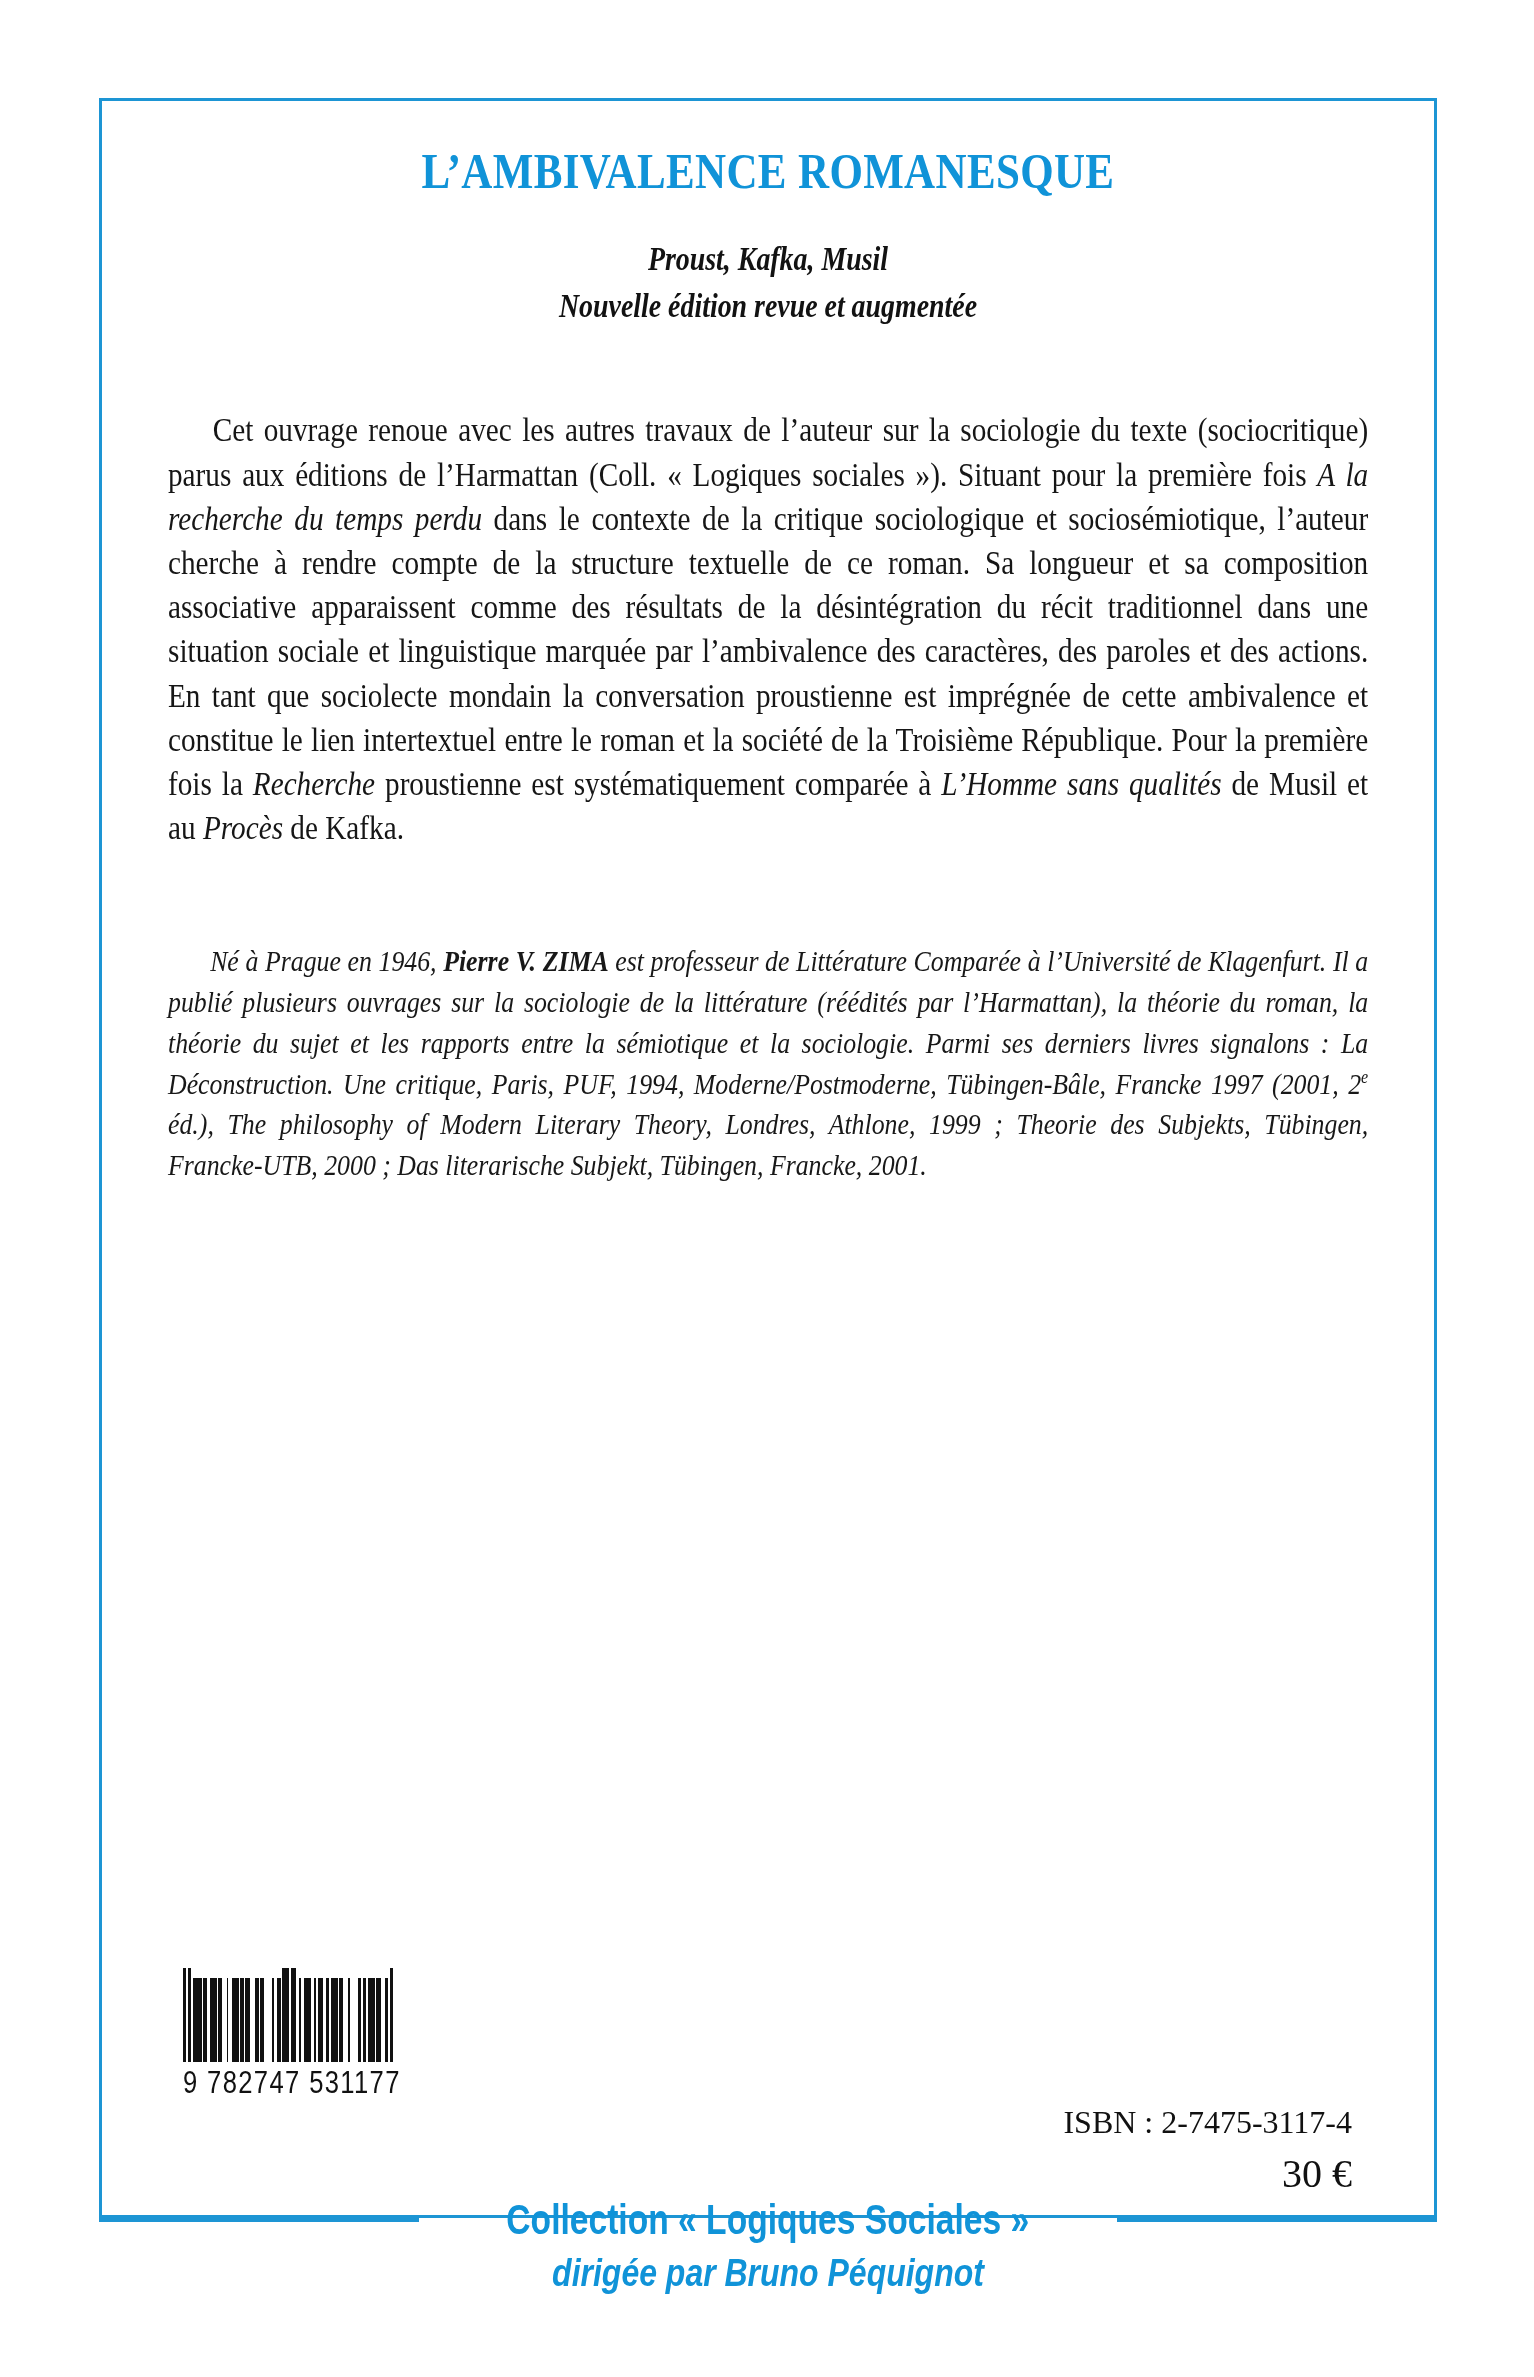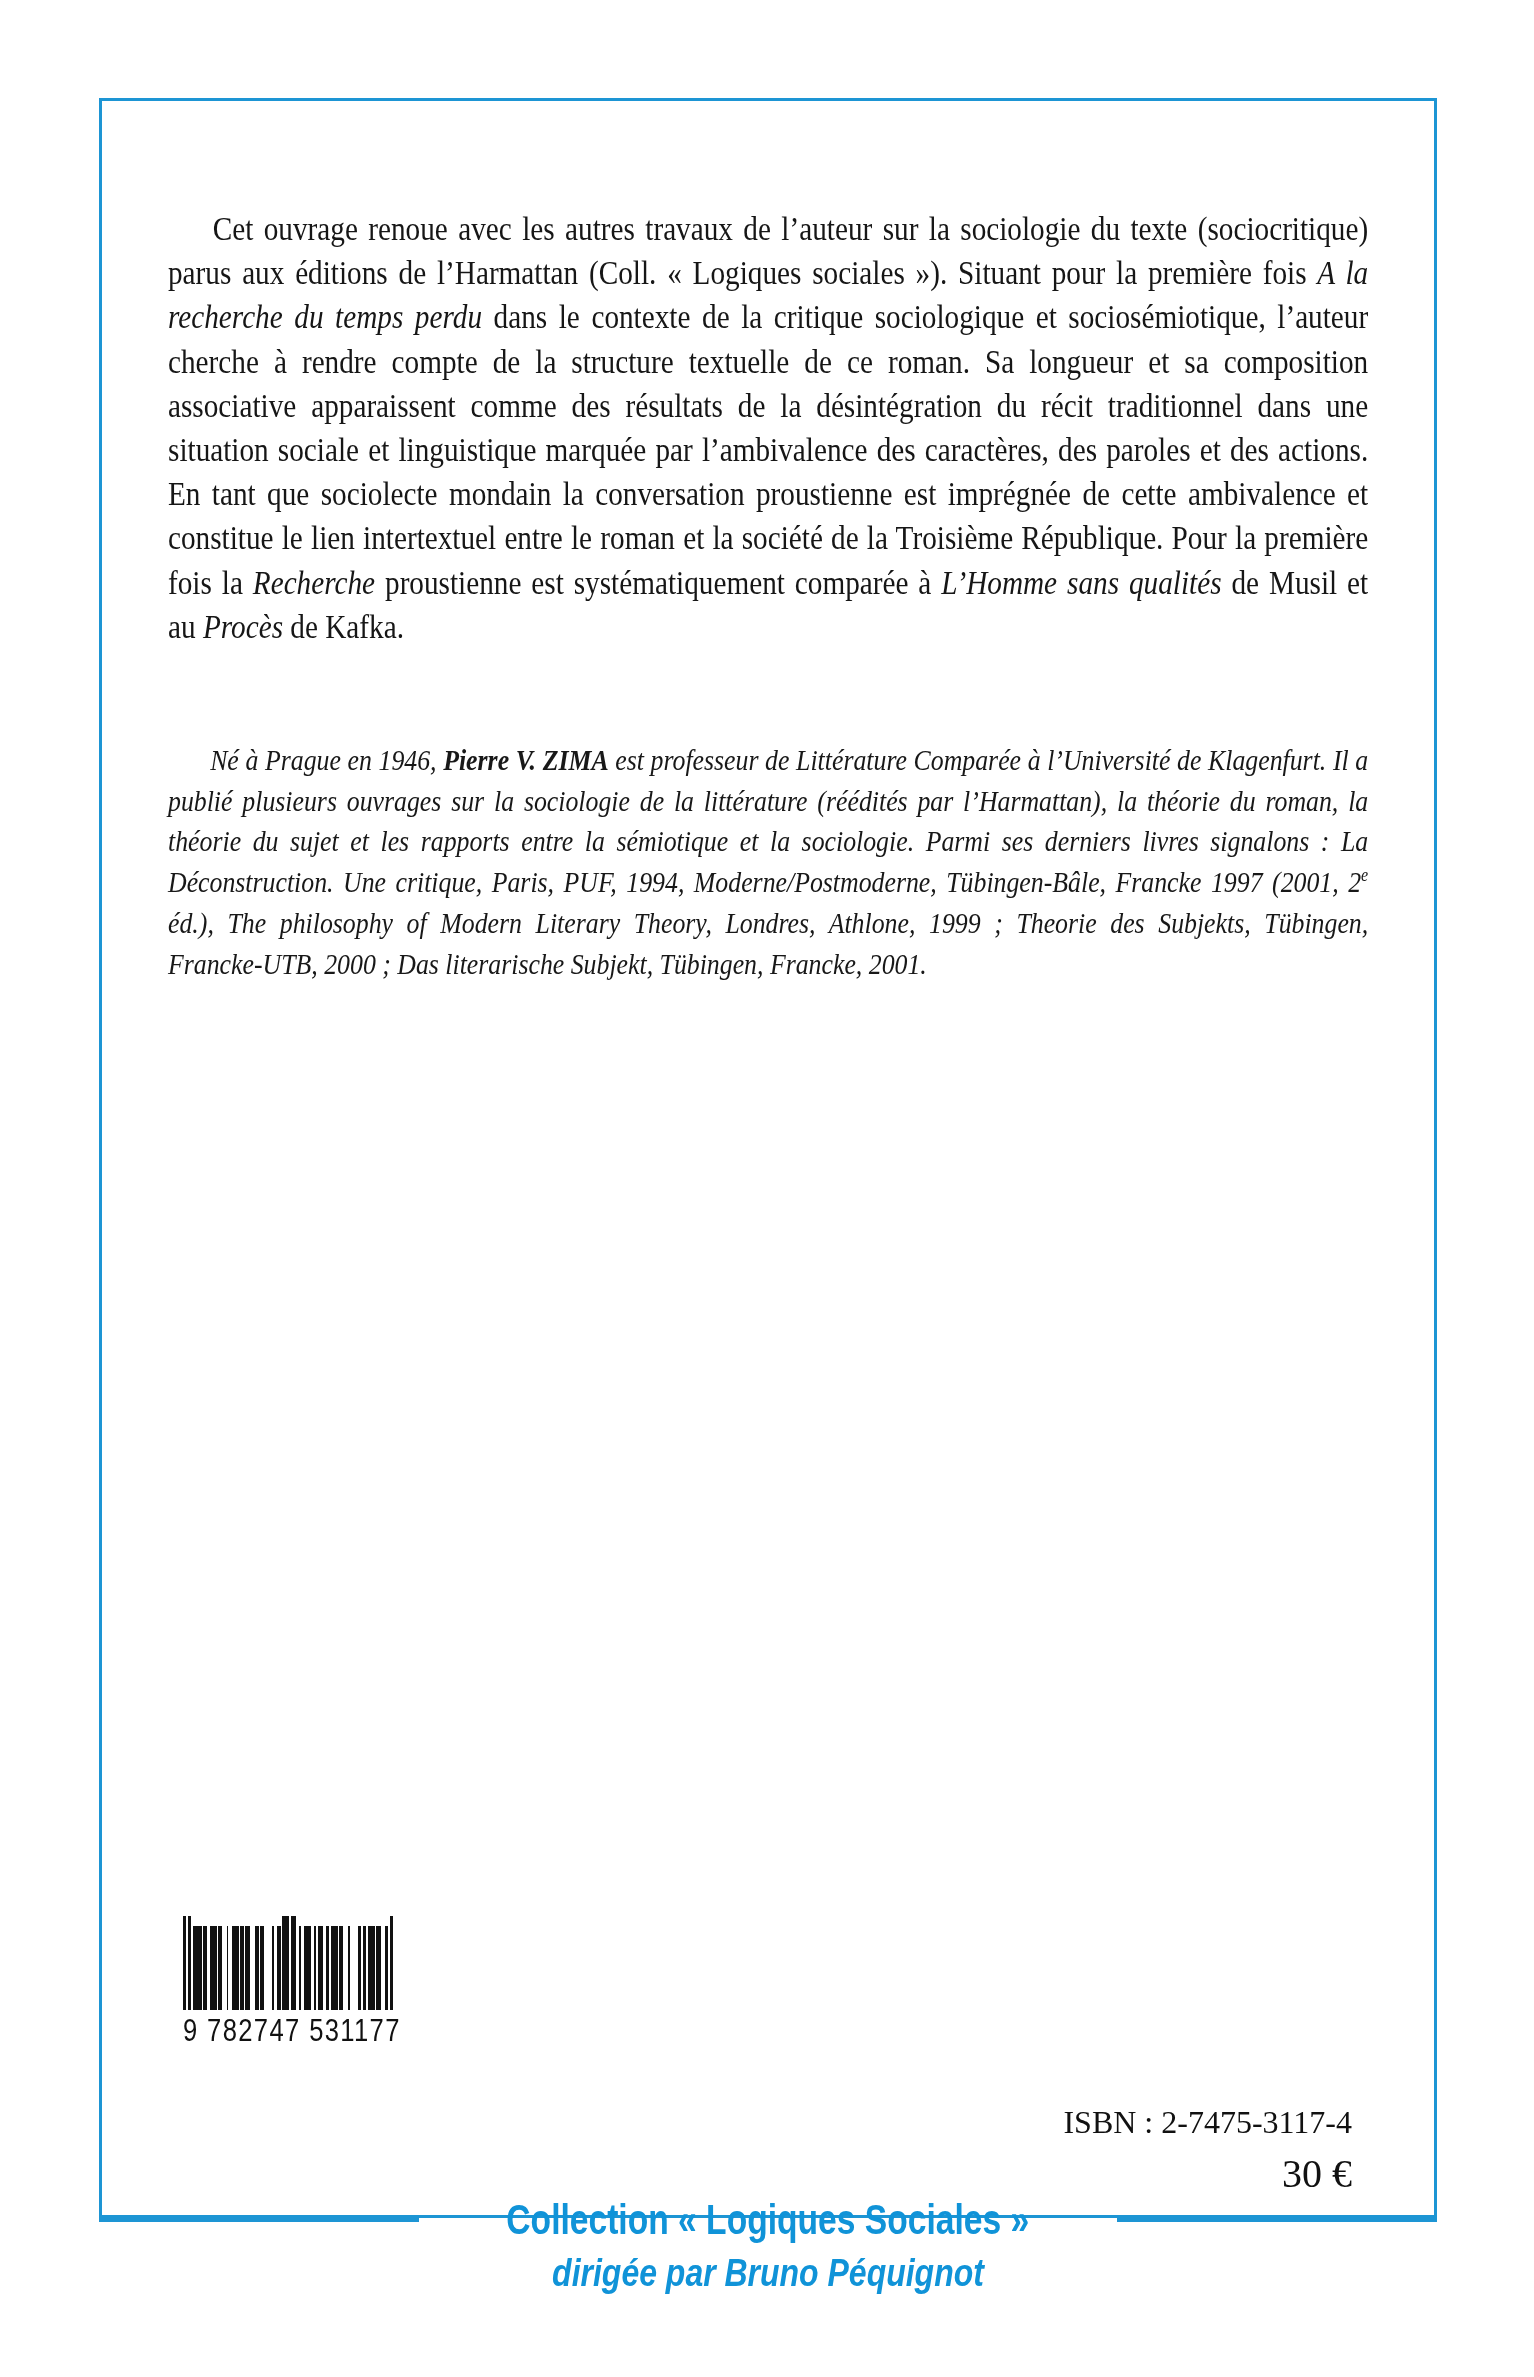--- a/index.html
+++ b/index.html
@@ -93,21 +93,21 @@
     transform-origin: left top;
     width: 116.3%;
   }
   #bio b { font-weight: bold; }
   #bio sup { font-size: 0.62em; vertical-align: super; }
 
   
   #barcode-block {
     position: absolute;
     left: 183px;
-    top: 1916px;
+    top: 1968px;
     width: 302px;
   }
   #barcode-bars {
     height: 94px;
     display: flex;
     align-items: flex-end;
     gap: 0;
   }
   #barcode-bars .bar {
     background: #111111;
@@ -179,20 +179,25 @@
     white-space: nowrap;
   }
 </style>
 </head>
 <body>
 
 <div id="cover-frame"></div>
 
 <div id="content">
 
+  <div id="title-block">
+    <div id="main-title">L’AMBIVALENCE ROMANESQUE</div>
+    <div id="subtitle-1">Proust, Kafka, Musil</div>
+    <div id="subtitle-2">Nouvelle édition revue et augmentée</div>
+  </div>
 
   <div id="blurb"><span>Cet ouvrage renoue avec les autres travaux de l’auteur sur la sociologie du texte (sociocritique) parus aux éditions de l’Harmattan (Coll. « Logiques sociales »). Situant pour la première fois </span><i>A la recherche du temps perdu</i><span>  dans le contexte de la critique sociologique et sociosémiotique, l’auteur cherche à rendre compte de la structure textuelle de ce roman. Sa longueur et sa composition associative apparaissent comme des résultats de la désintégration du récit traditionnel dans une situation sociale et linguistique marquée par l’ambivalence des caractères, des paroles et des actions. En tant que sociolecte mondain la conversation proustienne est imprégnée de cette ambivalence et constitue le lien intertextuel entre le roman et la société de la Troisième République. Pour la première fois la </span><i>Recherche</i><span> proustienne est systématiquement comparée à </span><i>L’Homme sans qualités</i><span> de Musil et au </span><i>Procès</i><span> de Kafka.</span></div>
 
   <div id="bio"><i>Né à Prague en 1946, </i><b style="font-style: italic;">Pierre V. ZIMA</b><i> est professeur de Littérature Comparée à l’Université de Klagenfurt. Il a publié plusieurs ouvrages sur la sociologie de la littérature (réédités par l’Harmattan), la théorie du roman, la théorie du sujet et les rapports entre la sémiotique et la sociologie. Parmi ses derniers livres signalons : La Déconstruction. Une critique, Paris, PUF, 1994, Moderne/Postmoderne, Tübingen-Bâle, Francke 1997 (2001, 2</i><sup style="font-style: italic;">e</sup><i> éd.), The philosophy of Modern Literary Theory, Londres, Athlone, 1999 ; Theorie des Subjekts, Tübingen, Francke-UTB, 2000 ;  Das literarische Subjekt, Tübingen, Francke, 2001.</i></div>
 
 </div>
 
 <div id="barcode-block">
   <div id="barcode-bars">
       <span class="bar" style="width: 3.4px; height: 94px; background: rgb(17, 17, 17);"></span>

